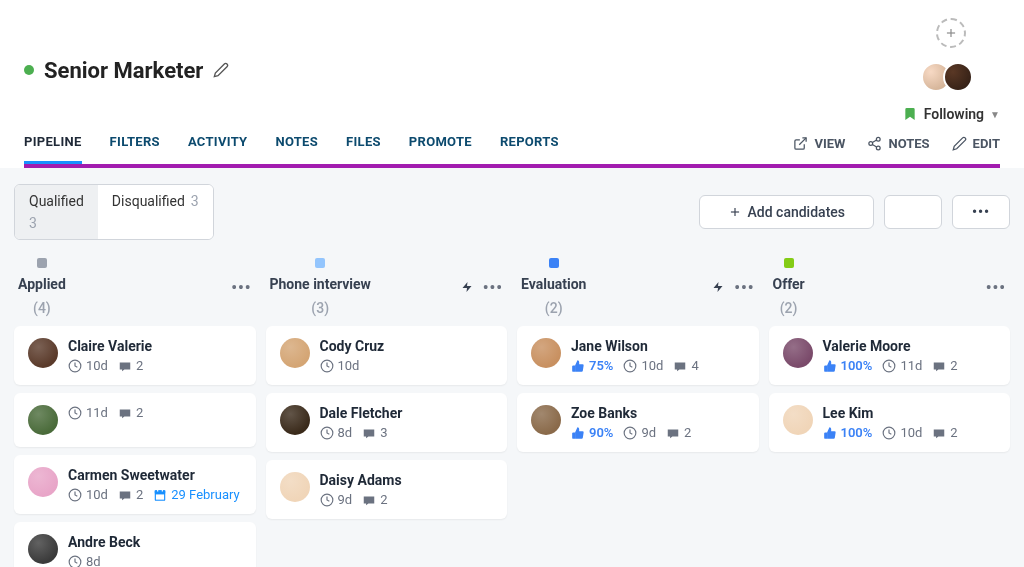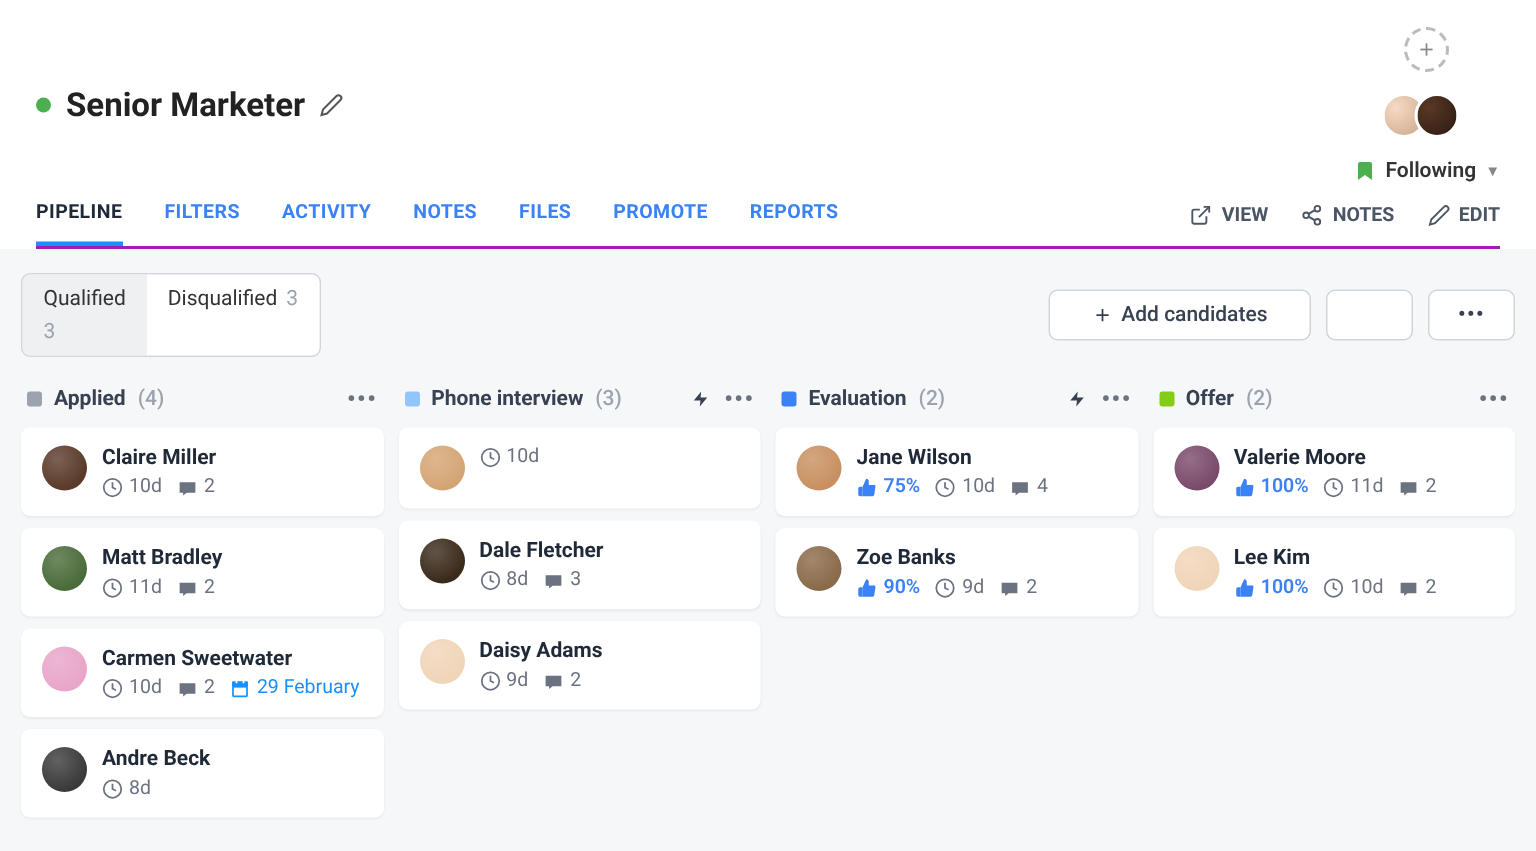--- a/index.html
+++ b/index.html
@@ -15,41 +15,41 @@
     .add-circle { width: 30px; height: 30px; border: 2px dashed #bbb; border-radius: 50%; display: flex; align-items: center; justify-content: center; color: #888; cursor: pointer; }
     .avatars-stack { display: flex; }
     .avatars-stack .av { width: 30px; height: 30px; border-radius: 50%; border: 2px solid #fff; margin-left: -8px; }
     .av { background-size: cover; background-position: center; }
     .av1 { background: radial-gradient(circle at 30% 30%, #f7d9c4, #c9a88a); }
     .av2 { background: radial-gradient(circle at 30% 30%, #5a3825, #2a1a12); }
     .following-btn { display: flex; align-items: center; gap: 6px; color: #333; font-weight: 600; cursor: pointer; font-size: 14px; }
     .bookmark-icon { color: #4caf50; }
     .caret { font-size: 10px; color: #888; }
     
-    .tabs-row { display: flex; align-items: center; justify-content: space-between; border-bottom: 2px solid #a21caf; }
+    .tabs-row { display: flex; align-items: center; justify-content: space-between; border-bottom: 4px solid #a21caf; }
     .tabs-left { display: flex; gap: 28px; }
-    .tab { padding: 0 0 12px 0; font-weight: 700; font-size: 13px; color: #3b82f6; letter-spacing: 0.3px; cursor: pointer; }
+    .tab { padding: 0 0 12px 0; font-weight: 700; font-size: 13px; color: #0c4a6e; letter-spacing: 0.3px; cursor: pointer; }
     .tab.active { color: #1f2937; border-bottom: 3px solid #1890ff; }
     .tabs-right { display: flex; gap: 22px; padding-bottom: 12px; }
     .action-btn { display: flex; align-items: center; gap: 6px; font-weight: 700; font-size: 13px; color: #4b5563; cursor: pointer; }
     
     .content { padding: 16px 14px; }
     .toolbar { display: flex; align-items: center; justify-content: space-between; margin-bottom: 18px; }
     .seg-group { display: flex; border: 1px solid #d1d5db; border-radius: 6px; overflow: hidden; background: #fff; }
     .seg { padding: 8px 14px; background: #fff; cursor: pointer; display: flex; gap: 6px; align-items: baseline; font-size: 14px; }
     .seg.active { background: #eef0f2; flex-direction: column; }
     .seg .count { color: #9ca3af; }
     .toolbar-right { display: flex; gap: 10px; }
     .btn-outline { border: 1px solid #d1d5db; background: #fff; border-radius: 6px; padding: 8px 28px; display: flex; align-items: center; gap: 6px; font-size: 14px; cursor: pointer; color: #374151; font-weight: 500; }
     .btn-icon-only { width: 38px; justify-content: center; }
     
     .board { display: flex; gap: 10px; }
     .col { width: 244px; }
     .col-header { display: flex; align-items: center; justify-content: space-between; padding: 0 4px 10px 4px; }
-    .col-title-wrap { display: flex; align-items: center; gap: 8px; font-weight: 700; font-size: 14px; color: #374151; }
+    .col-title-wrap { display: flex; align-items: center; gap: 8px; font-weight: 700; font-size: 14px; color: #374151; flex-direction: column; }
     .col-count { color: #9ca3af; font-weight: 500; }
     .sq { width: 10px; height: 10px; border-radius: 2px; }
     .sq-gray { background: #9ca3af; }
     .sq-lightblue { background: #93c5fd; }
     .sq-blue { background: #3b82f6; }
     .sq-green { background: #84cc16; }
     .col-header-icons { display: flex; align-items: center; gap: 10px; color: #6b7280; }
     .bolt { font-size: 13px; color: #374151; }
     .dots { cursor: pointer; letter-spacing: 1px; font-weight: 700; }
     
@@ -180,42 +180,41 @@
             <span>Applied</span> 
             <span class="col-count">(4)</span>
           </div>
           <div class="col-header-icons">
             <span class="dots">•••</span>
           </div>
         </div>
         <div class="card">
           <div class="card-av" style="background: radial-gradient(circle at 35% 30%, rgba(90, 58, 42, 0.8), rgb(90, 58, 42) 70%);"></div>
           <div class="card-body">
-            <div class="card-name">Claire Miller</div>
+            <div class="card-name">Claire Valerie</div>
             <div class="card-meta">
               <span class="meta-item">
                 <svg width="14" height="14" viewBox="0 0 24 24" fill="none" stroke="currentColor" stroke-width="2">
                   <circle cx="12" cy="12" r="10"></circle>
                   <polyline points="12 6 12 12 16 14"></polyline>
                 </svg>
                 <span>10d</span>
               </span>
               <span class="meta-item">
                 <svg width="14" height="14" viewBox="0 0 24 24" fill="currentColor">
                   <path d="M21 6H3v12h4v3l4-3h10V6z"></path>
                 </svg>
                 <span>2</span>
               </span>
             </div>
           </div>
         </div>
         <div class="card">
           <div class="card-av" style="background: radial-gradient(circle at 35% 30%, rgba(74, 107, 58, 0.8), rgb(74, 107, 58) 70%);"></div>
           <div class="card-body">
-            <div class="card-name">Matt Bradley</div>
             <div class="card-meta">
               <span class="meta-item">
                 <svg width="14" height="14" viewBox="0 0 24 24" fill="none" stroke="currentColor" stroke-width="2">
                   <circle cx="12" cy="12" r="10"></circle>
                   <polyline points="12 6 12 12 16 14"></polyline>
                 </svg>
                 <span>11d</span>
               </span>
               <span class="meta-item">
                 <svg width="14" height="14" viewBox="0 0 24 24" fill="currentColor">
@@ -285,20 +284,21 @@
               <svg width="12" height="12" viewBox="0 0 24 24" fill="currentColor">
                 <polygon points="13 2 3 14 12 14 11 22 21 10 12 10 13 2"></polygon>
               </svg>
             </span>
             <span class="dots">•••</span>
           </div>
         </div>
         <div class="card">
           <div class="card-av" style="background: radial-gradient(circle at 35% 30%, rgba(212, 165, 116, 0.8), rgb(212, 165, 116) 70%);"></div>
           <div class="card-body">
+            <div class="card-name">Cody Cruz</div>
             <div class="card-meta">
               <span class="meta-item">
                 <svg width="14" height="14" viewBox="0 0 24 24" fill="none" stroke="currentColor" stroke-width="2">
                   <circle cx="12" cy="12" r="10"></circle>
                   <polyline points="12 6 12 12 16 14"></polyline>
                 </svg>
                 <span>10d</span>
               </span>
             </div>
           </div>

